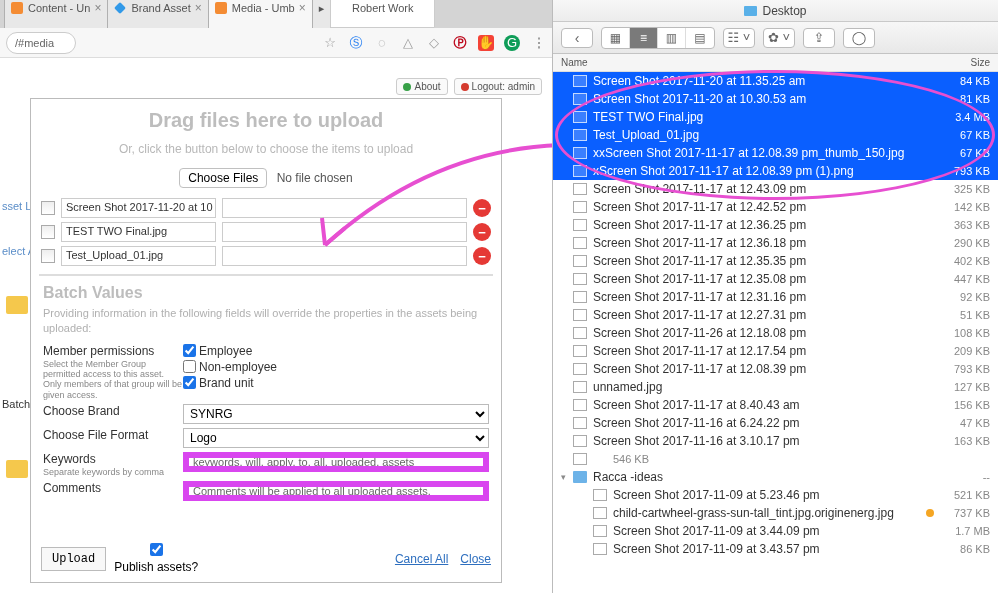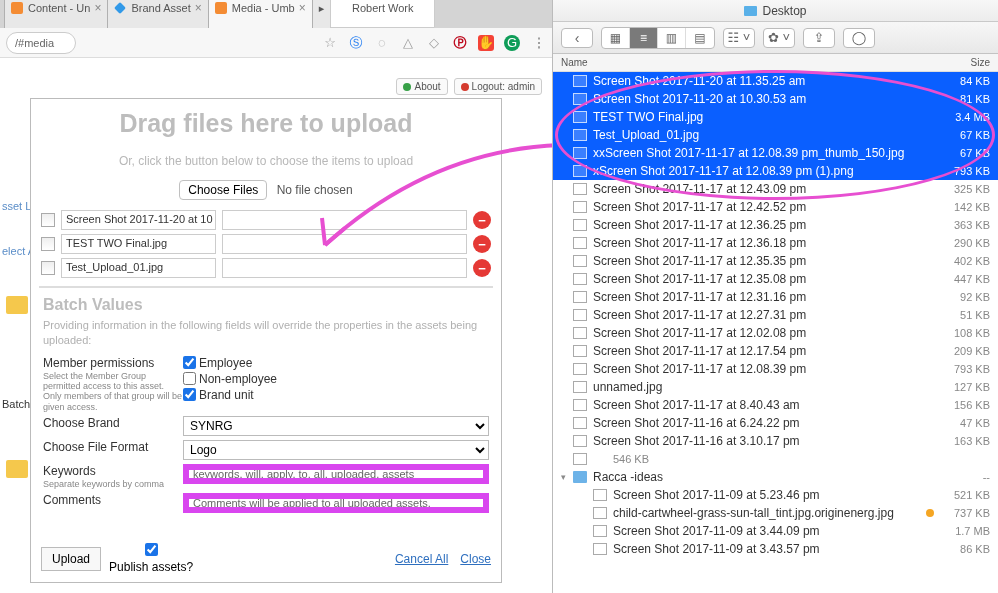--- a/index.html
+++ b/index.html
@@ -32,22 +32,22 @@
 
 
 .umbraco-bar { position: absolute; top: 78px; right: 10px; display: flex; gap: 6px; }
 .ub-btn { font-size: 10px; border: 1px solid #ccc; border-radius: 3px; padding: 2px 6px; background: #fafafa; color: #555; display: flex; align-items: center; gap: 3px; }
 .ub-dot { width: 8px; height: 8px; border-radius: 50%; background: #37a047; display: inline-block; }
 .ub-dot.red { background: #d43a2e; }
 
 
 .modal-back { position: absolute; left: 30px; top: 98px; right: 50px; bottom: 10px; background: #fff; border: 1px solid #bbb; }
 .modal-header { text-align: center; padding: 10px 20px 6px; }
-.modal-header h1 { font-size: 25px; font-weight: 600; color: #bdbdbd; }
-.modal-header p { font-size: 12px; color: #b8b8b8; margin-top: 16px; }
+.modal-header h1 { font-size: 20px; font-weight: 600; color: #bdbdbd; }
+.modal-header p { font-size: 12px; color: #b8b8b8; margin-top: 10px; }
 .choose-row { text-align: center; margin: 6px 0 10px; font-size: 12px; color: #555; }
 .choose-btn { border: 1px solid #c0c0c0; border-radius: 4px; background: #fff; padding: 2px 8px; font-size: 12px; cursor: pointer; }
 
 .file-list { padding: 0 10px; }
 .file-row { display: flex; align-items: center; gap: 6px; margin-bottom: 4px; }
 .file-icon { width: 14px; height: 14px; border: 1px solid #aaa; background: linear-gradient(#eee,#fff); }
 .file-name-box { flex: 0 0 155px; height: 20px; border: 1px solid #ccc; font-size: 11px; padding: 2px 4px; color: #333; overflow: hidden; white-space: nowrap; }
 .file-extra { flex: 1; height: 20px; border: 1px solid #ccc; }
 .del-btn { width: 18px; height: 18px; border-radius: 50%; background: #e53935; color: #fff; display: flex; align-items: center; justify-content: center; font-size: 13px; font-weight: bold; }
 
@@ -58,21 +58,21 @@
 .form-row { display: flex; align-items: flex-start; margin-bottom: 4px; }
 .form-label { width: 140px; font-size: 12px; color: #333; }
 .form-label small { display: block; font-size: 9px; color: #888; line-height: 1.15; margin-top: 1px; }
 .form-ctrl { flex: 1; }
 .cb-row { font-size: 12px; color: #333; display: flex; align-items: center; gap: 3px; margin-bottom: 2px; }
 .cb { width: 13px; height: 13px; accent-color: #1a73e8; }
 select.sel { width: 100%; height: 20px; border: 1px solid #bbb; font-size: 12px; background: #fff; padding: 0 2px; }
 input.txt { width: 100%; height: 20px; border: 6px solid #d946ef; font-size: 11px; padding: 0 4px; color: #666; }
 
 .modal-footer { position: absolute; bottom: 8px; left: 10px; right: 10px; display: flex; align-items: center; font-size: 12px; }
-.upload-btn { border: 1px solid #bbb; border-radius: 0; background: #f8f8f8; padding: 4px 10px; font-size: 12px; cursor: pointer; }
+.upload-btn { border: 1px solid #bbb; border-radius: 0; background: #f8f8f8; padding: 4px 10px; font-size: 12px; cursor: pointer; font-family: Liberation Mono, monospace; }
 .publish-cb { display: flex; align-items: center; gap: 4px; margin-left: 8px; flex-direction: column; }
 .footer-links { margin-left: auto; display: flex; gap: 12px; }
 .footer-links span { color: #2e6fbf; text-decoration: underline; cursor: pointer; }
 
 
 .ghost { position: absolute; font-size: 11px; color: #5a8dc8; }
 .folder-ghost { width: 22px; height: 18px; background: #f5c84c; border-radius: 2px; position: absolute; }
 
 
 .arrow-svg { position: absolute; top: 140px; left: 310px; pointer-events: none; }
@@ -356,21 +356,21 @@
       </div>
       <div class="finder-row" style="">
         <span class="fr-tri"></span>
         <span class="fr-icon "></span>
         <span class="fr-name">Screen Shot 2017-11-17 at 12.27.31 pm</span>
         <span class="fr-size">51 KB</span>
       </div>
       <div class="finder-row" style="">
         <span class="fr-tri"></span>
         <span class="fr-icon "></span>
-        <span class="fr-name">Screen Shot 2017-11-17 at 12.02.08 pm</span>
+        <span class="fr-name">Screen Shot 2017-11-26 at 12.18.08 pm</span>
         <span class="fr-size">108 KB</span>
       </div>
       <div class="finder-row" style="">
         <span class="fr-tri"></span>
         <span class="fr-icon "></span>
         <span class="fr-name">Screen Shot 2017-11-17 at 12.17.54 pm</span>
         <span class="fr-size">209 KB</span>
       </div>
       <div class="finder-row" style="">
         <span class="fr-tri"></span>

